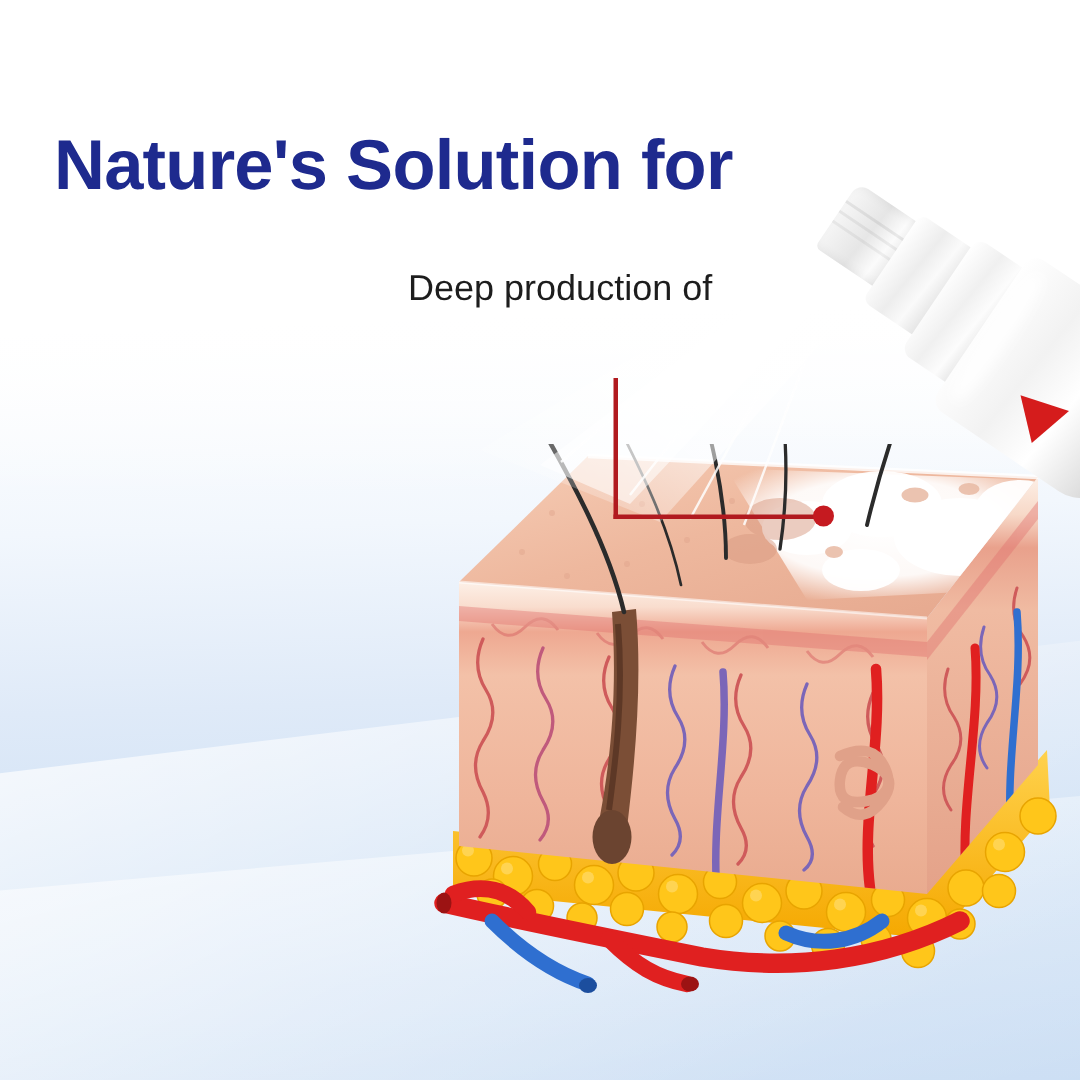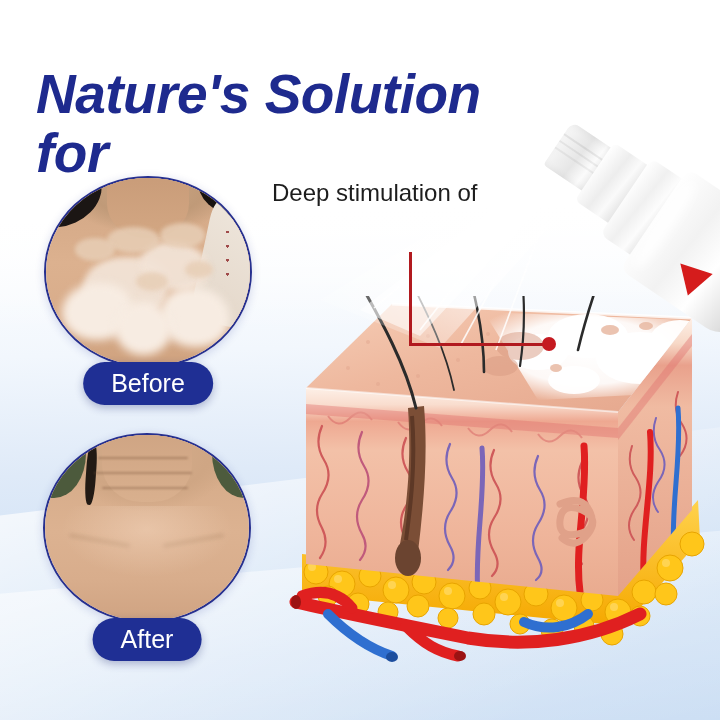--- a/index.html
+++ b/index.html
@@ -24,24 +24,23 @@
     transform:rotate(-5deg);pointer-events:none;
   }
   .bg-top-white{
     position:absolute;left:0;top:0;width:720px;height:330px;
     background:linear-gradient(180deg,#ffffff 0%,#ffffff 62%,rgba(255,255,255,0) 100%);
     pointer-events:none;
   }
 
   
   #title{
-    position:absolute;left:36px;top:28px;width:520px;
-    font-size:55px;line-height:1.08;font-weight:700;letter-spacing:-0.5px;
+    position:absolute;left:36px;top:54px;width:520px;
+    font-size:47px;line-height:1.08;font-weight:700;letter-spacing:-0.5px;
     color:#1e2a8e;
-    font-style:italic;
   }
   #title .l2{display:block;}
 
   
   .photo-wrap{position:absolute;}
   .photo{
     position:relative;border-radius:50%;overflow:hidden;
     border:2px solid #27308f;box-sizing:border-box;
     box-shadow:0 2px 10px rgba(30,42,142,.18);
   }
@@ -360,58 +359,21 @@
     <div class="btl-body"></div>
     <div class="btl-hl"></div>
     <div class="btl-red"></div>
   </div>
 
   <h1 id="title">
     <span>Nature's Solution for</span>
   </h1>
 
   <div id="annotation">
-    <span>Deep stimulation of</span>
+    <span>Deep production of</span>
   </div>
   <div class="leader" id="leader-v"></div>
   <div class="leader" id="leader-h"></div>
   <div id="leader-dot"></div>
 
-  <div class="photo-wrap" id="before-wrap">
-    <div class="photo" id="before-photo">
-      <div class="skin-base bf-bg"></div>
-      <div class="bf-shoulderL"></div>
-      <div class="bf-shoulderR"></div>
-      <div class="bf-strap"></div>
-      <div class="bf-dots"></div>
-      <div class="bf-neck"></div>
-      <div class="bf-patch" style="left:18%;top:42%;width:42%;height:34%;border-radius:48% 40% 52% 46%;"></div>
-      <div class="bf-patch" style="left:46%;top:34%;width:34%;height:26%;border-radius:42% 56% 38% 60%;"></div>
-      <div class="bf-patch2" style="left:8%;top:56%;width:34%;height:30%;border-radius:55% 45% 50% 50%;"></div>
-      <div class="bf-patch2" style="left:56%;top:58%;width:34%;height:32%;border-radius:45% 55% 48% 52%;"></div>
-      <div class="bf-patch2" style="left:34%;top:66%;width:28%;height:28%;border-radius:50%;"></div>
-      <div class="bf-spec" style="left:30%;top:26%;width:26%;height:14%;border-radius:50%;"></div>
-      <div class="bf-spec" style="left:56%;top:24%;width:22%;height:13%;border-radius:50%;"></div>
-      <div class="bf-spec" style="left:14%;top:32%;width:20%;height:12%;border-radius:50%;"></div>
-      <div class="bf-spec" style="left:44%;top:50%;width:16%;height:10%;border-radius:50%;"></div>
-      <div class="bf-spec" style="left:68%;top:44%;width:14%;height:9%;border-radius:50%;"></div>
-    </div>
-    <div class="badge" id="before-badge">Before</div>
-  </div>
-
-  <div class="photo-wrap" id="after-wrap">
-    <div class="photo" id="after-photo">
-      <div class="skin-base af-bg"></div>
-      <div class="af-greenL"></div>
-      <div class="af-greenR"></div>
-      <div class="af-darkgap"></div>
-      <div class="af-neck"></div>
-      <div class="af-crease" style="left:26%;top:12%;width:44%;"></div>
-      <div class="af-crease" style="left:24%;top:20%;width:48%;"></div>
-      <div class="af-crease" style="left:28%;top:28%;width:42%;"></div>
-      <div class="af-clav" style="left:12%;top:56%;transform:rotate(10deg);"></div>
-      <div class="af-clav" style="right:12%;top:56%;transform:rotate(-10deg);"></div>
-      <div class="af-sheen"></div>
-    </div>
-    <div class="badge" id="after-badge">After</div>
-  </div>
+
 
 </div>
 
 </body></html>

